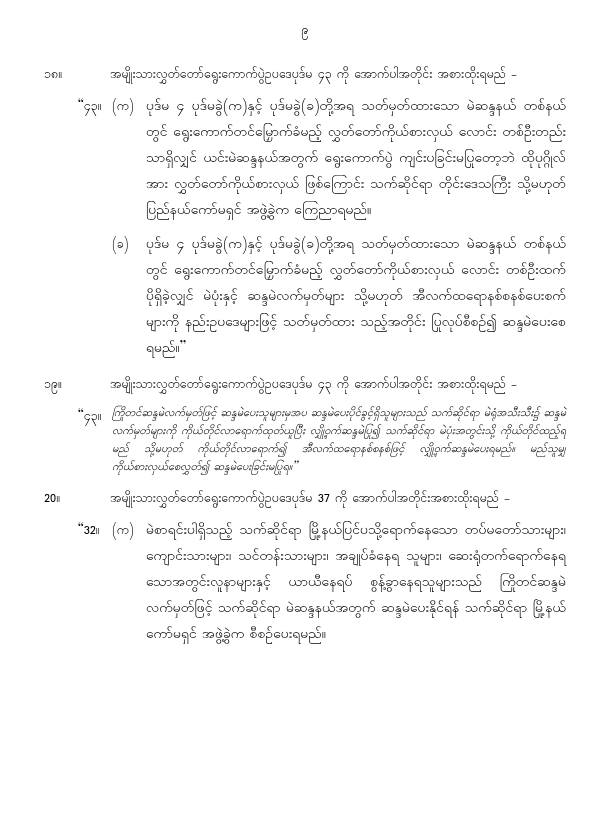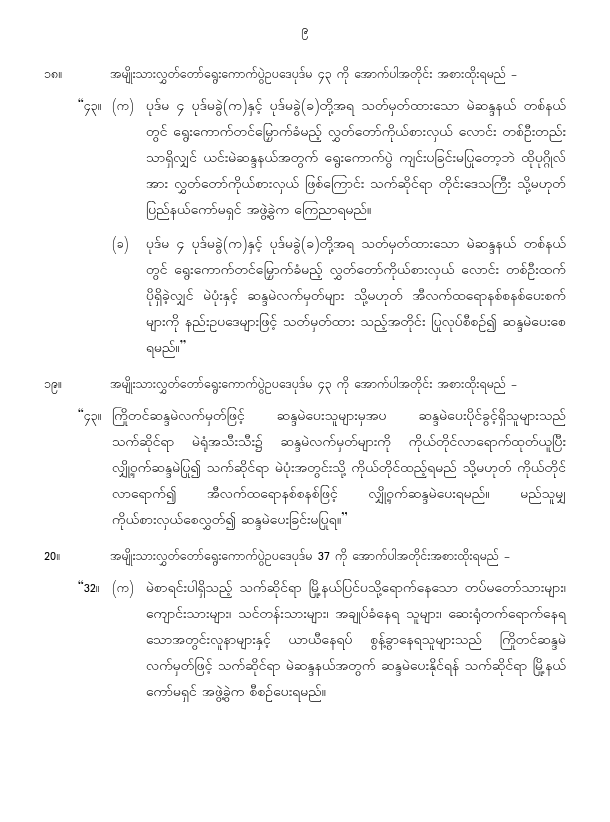--- a/index.html
+++ b/index.html
@@ -93,24 +93,25 @@
   }
   .quote-para .q-lead {
     flex: 0 0 auto;
     width: 34px;
     font-size: 12.5px;
     line-height: 26px;
     white-space: nowrap;
   }
   .quote-para .q-text {
     flex: 1 1 auto;
-    font-size: 14px;
-    line-height: 26px;
+    font-size: 11px;
+    line-height: 18px;
     text-align: justify;
     text-justify: inter-word;
+    font-style: italic;
   }
   .spacer-sm { height: 6px; }
 </style>
 </head>
 <body>
 
 <div class="page">
 
   <div class="page-number">၉</div>
 

